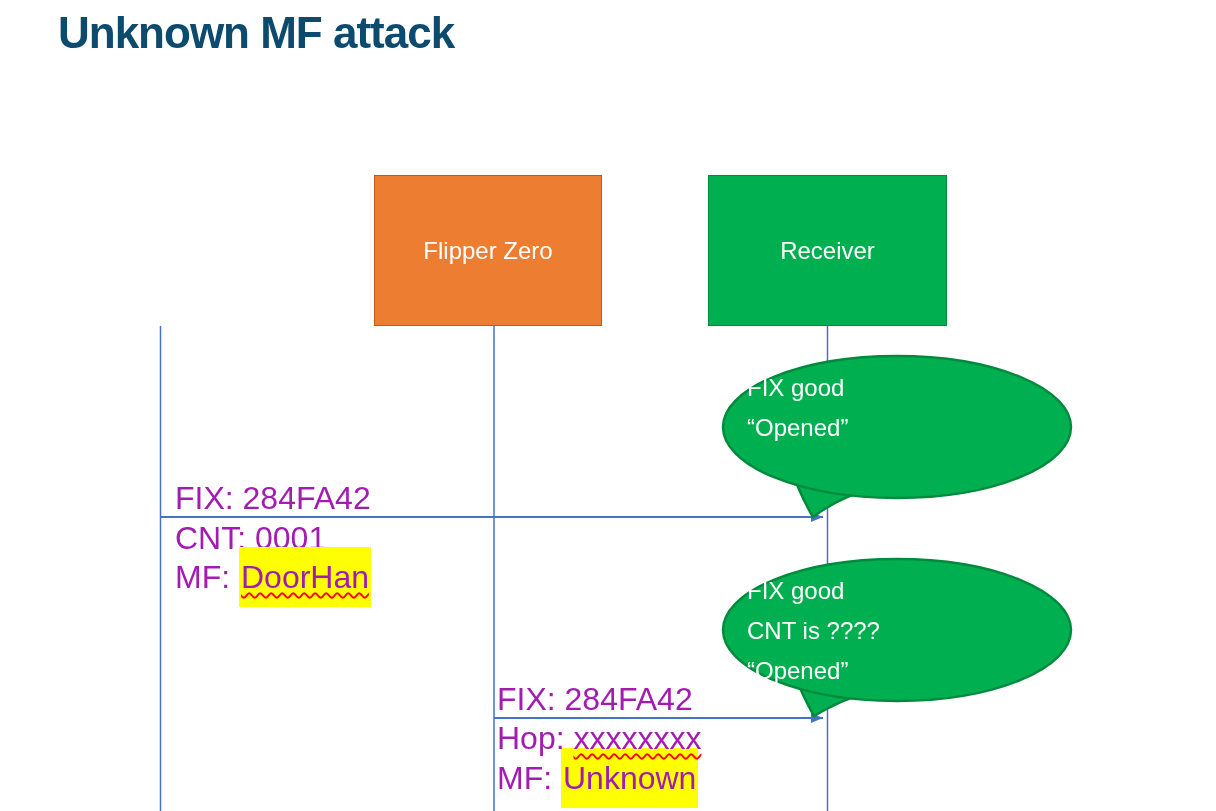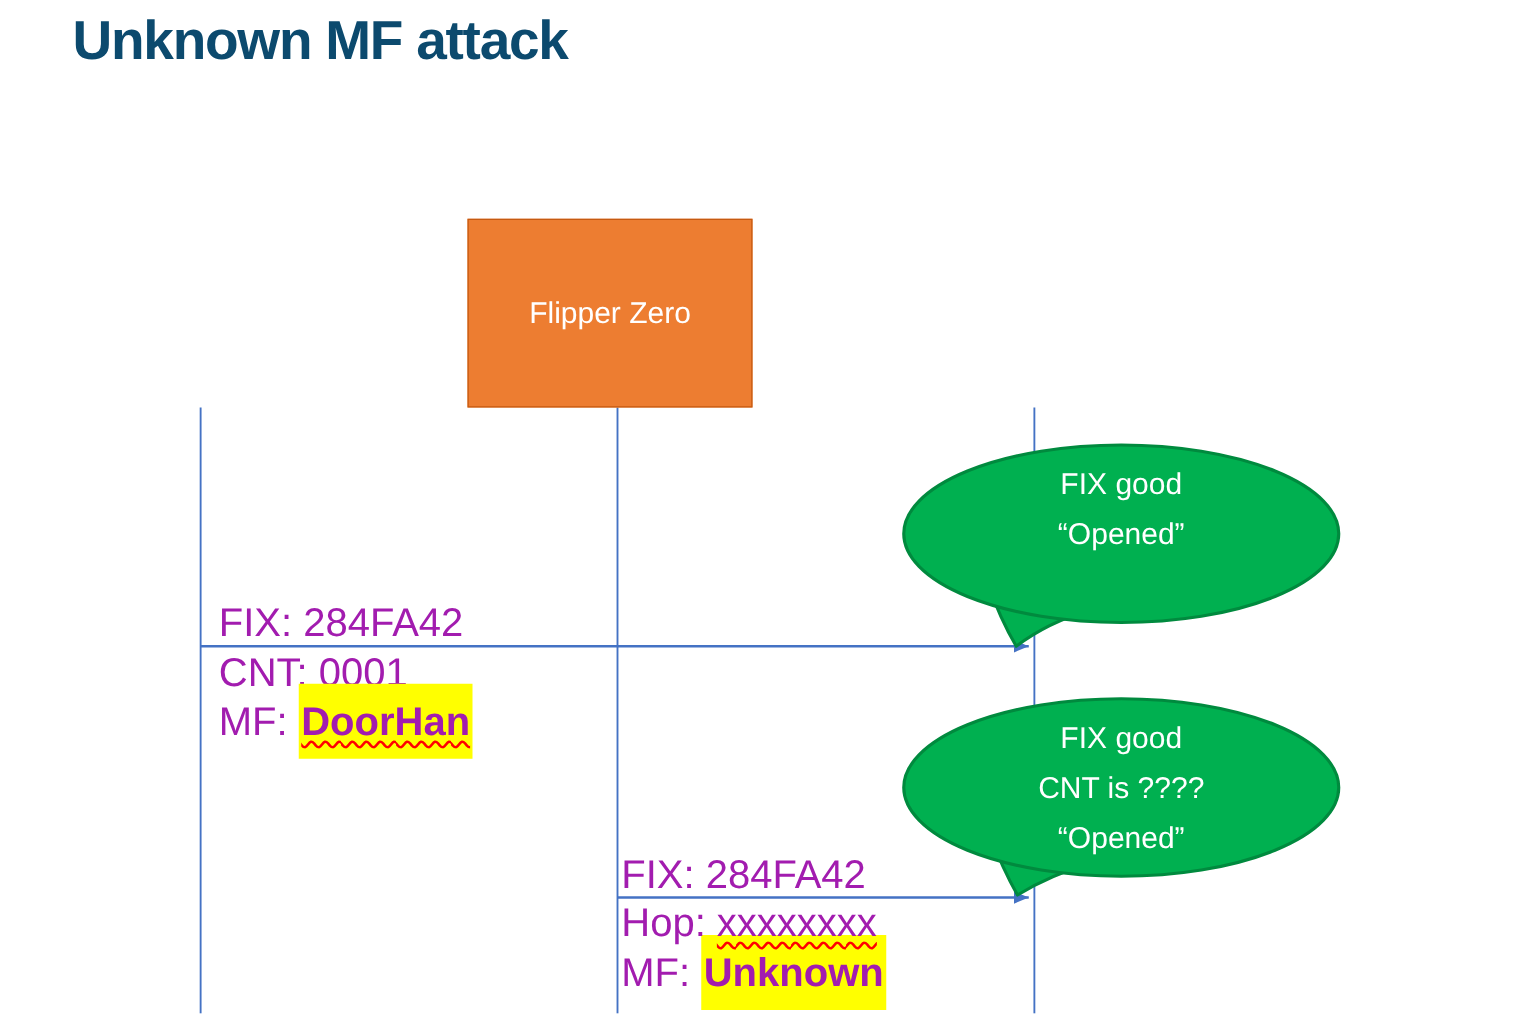--- a/index.html
+++ b/index.html
@@ -28,30 +28,30 @@
     position:absolute;top:175px;height:151px;
     display:flex;align-items:center;justify-content:center;
     color:#fff;font-size:24px;
   }
   .actor-remote{left:40px;width:241px;background:var(--blue);border:1.5px solid var(--blue-dark);}
   .actor-flipper{left:374px;width:228px;background:var(--orange);border:1.5px solid var(--orange-dark);}
   .actor-receiver{left:708px;width:239px;background:var(--green);border:1.5px solid var(--green-dark);}
   .msg-line{
     position:absolute;font-size:32px;line-height:30px;white-space:nowrap;color:#a21caf;
   }
-  .hl{background:var(--yellow);padding:12px 2px;font-weight:bold;}
+  .hl{background:var(--yellow);padding:12px 2px;}
   .wavy{
     text-decoration-line:underline;
     text-decoration-style:wavy;
     text-decoration-color:var(--red);
     text-decoration-thickness:2px;
     text-underline-offset:4px;
   }
   .bubble-text{
-    position:absolute;width:300px;text-align:center;
+    position:absolute;width:300px;
     color:#fff;font-size:24px;line-height:40px;
   }
 </style>
 </head>
 <body>
 
 <div class="slide">
 
   <h1 class="title">Unknown MF attack</h1>
 
@@ -76,20 +76,23 @@
 
     <g>
       <path class="tail" d="M 792 668 Q 802 695 814 716 Q 840 700 874 690 Z"></path>
       <ellipse class="bubble" cx="897" cy="630" rx="174" ry="71"></ellipse>
     </g>
   </svg>
 
   <div class="actor actor-flipper">
     <span>Flipper Zero</span>
   </div>
+  <div class="actor actor-receiver">
+    <span>Receiver</span>
+  </div>
 
   <div class="msg-line" style="left:175px;top:483px;">
     <span>FIX: 284FA42</span>
   </div>
   <div class="msg-line" style="left:175px;top:523px;">
     <span>CNT: 0001</span>
   </div>
   <div class="msg-line" style="left:175px;top:562px;">
     <span>MF: </span><span class="hl wavy">DoorHan</span>
   </div>

